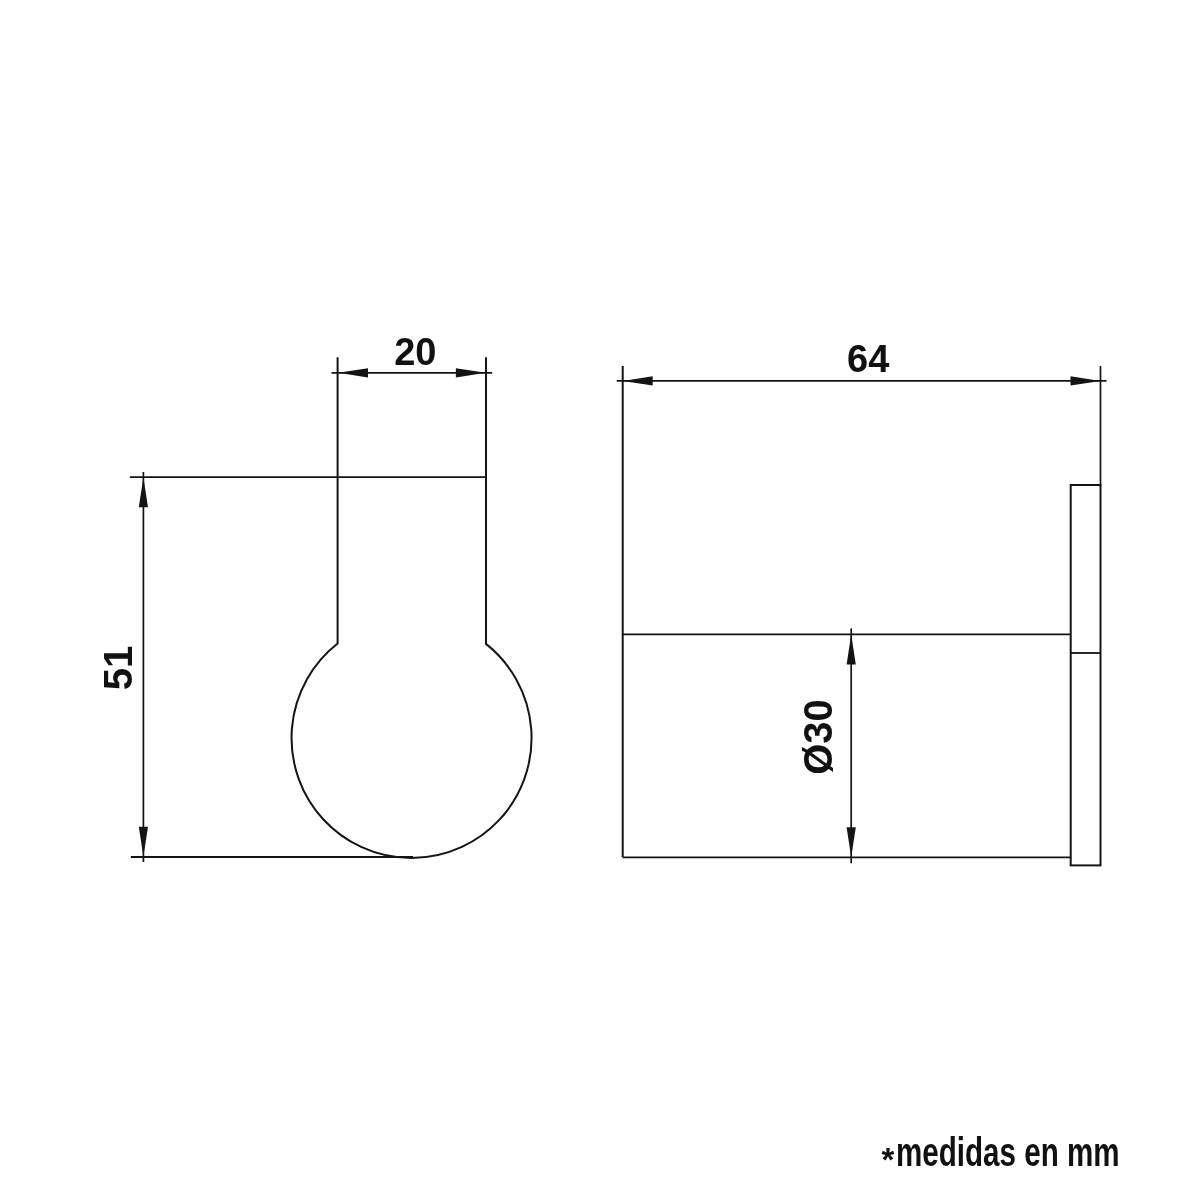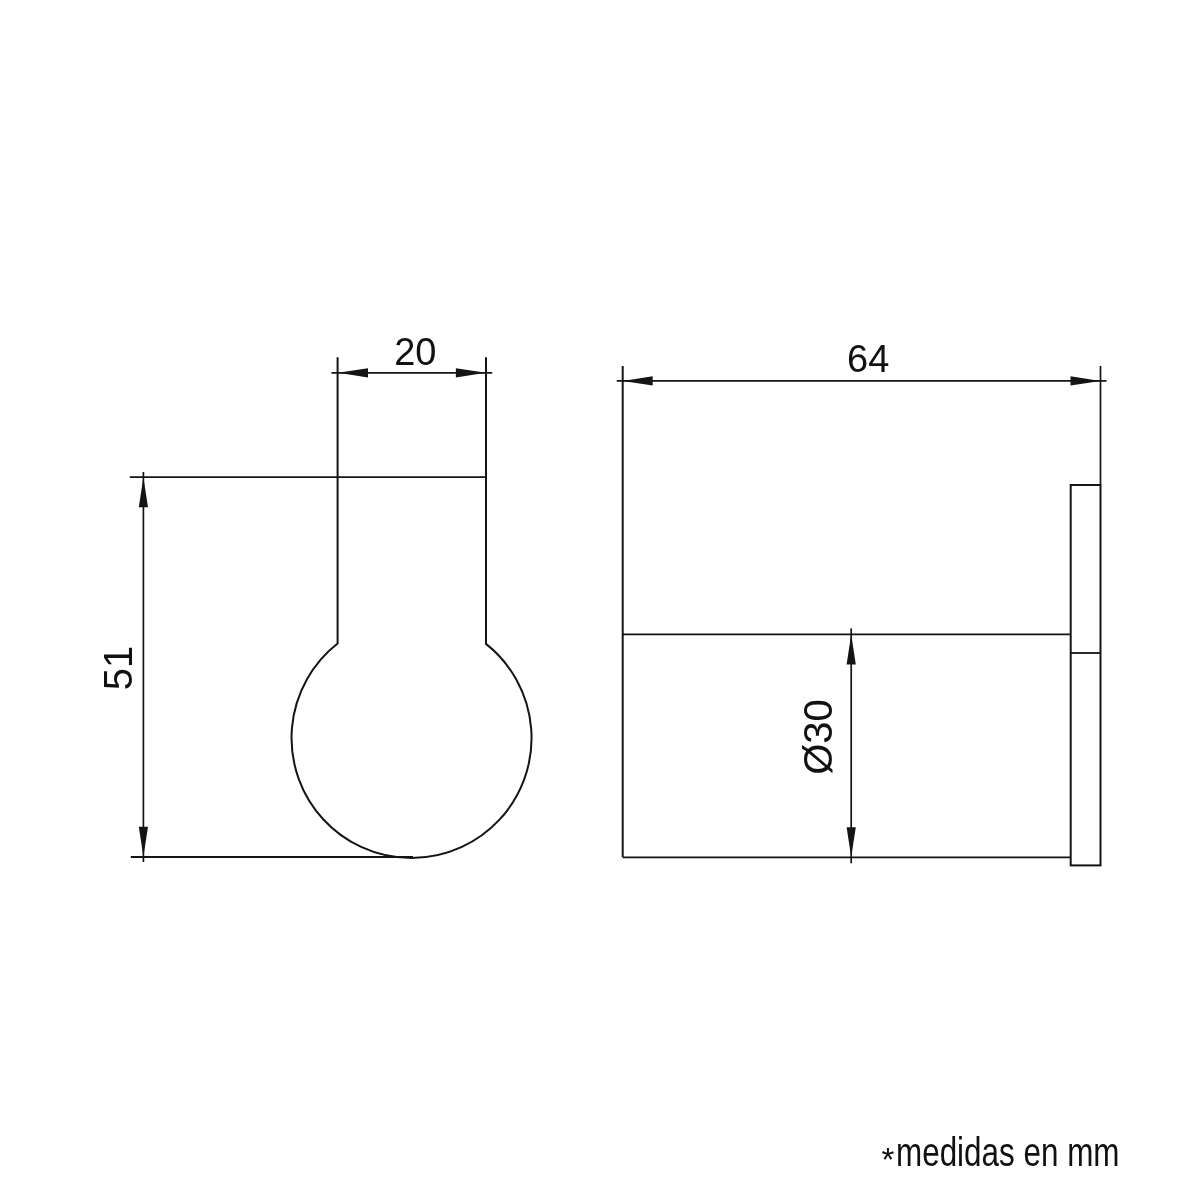--- a/index.html
+++ b/index.html
@@ -1,16 +1,16 @@
 <!DOCTYPE html>
 <html><head>
 <meta charset="utf-8">
 <style>
   html,body{margin:0;padding:0;background:#ffffff;}
-  .page{width:1200px;height:1200px;position:relative;background:#3b82f6;font-family:"Liberation Sans",sans-serif;}
+  .page{width:1200px;height:1200px;position:relative;background:#3b82f6;font-family:"Liberation Sans",sans-serif;font-weight:bold;}
   svg text{font-family:"Liberation Sans",sans-serif;fill:#111111;}
 </style>
 </head>
 <body>
 <div class="page">
 <svg width="1200" height="1200" viewBox="0 0 1200 1200">
 
   <rect x="0" y="0" width="1200" height="1200" fill="#ffffff"></rect>
 
   <g stroke="#141414" stroke-width="2" fill="none">

